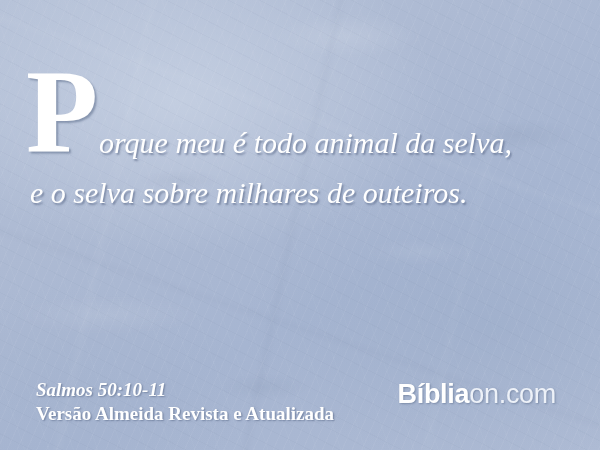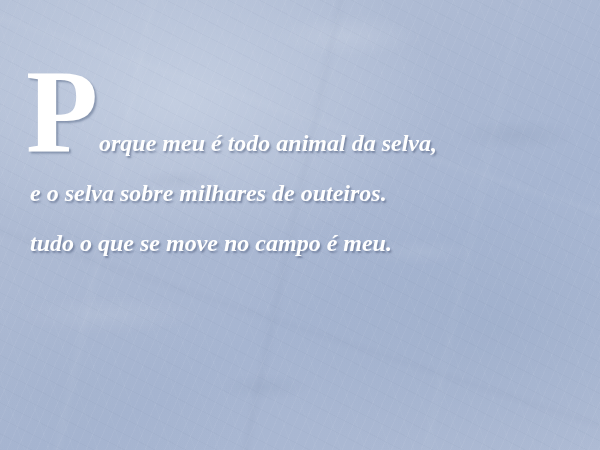--- a/index.html
+++ b/index.html
@@ -86,22 +86,22 @@
   #verse-lines {
     position: absolute;
     left: 0;
     top: 118px;
     width: 600px;
   }
 
   .verse-line {
     font-family: "Liberation Serif", "DejaVu Serif", serif;
     font-style: italic;
-    font-weight: 700;
-    font-size: 24px;
+    font-weight: 400;
+    font-size: 30px;
     line-height: 50px;
     color: #ffffff;
     text-shadow: 1.5px 1.5px 2px rgba(74,90,122,0.55);
     white-space: nowrap;
     padding-left: 30px;
   }
   .verse-line.first {
     padding-left: 99px;
   }
 
@@ -173,19 +173,30 @@
   <div id="texture-b"></div>
   <div id="texture-c"></div>
 
   <div id="verse">
 
     <div id="dropcap">P</div>
 
     <div id="verse-lines">
       <div class="verse-line first">orque meu é todo animal da selva,</div>
       <div class="verse-line">e o selva sobre milhares de outeiros.</div>
-      <div class="verse-line">tudo o que se move no campo é meu.</div>
     </div>
 
   </div>
 
+  <div id="footer">
+
+    <div id="reference-block">
+      <div id="reference">Salmos 50:10-11</div>
+      <div id="version">Versão Almeida Revista e Atualizada</div>
+    </div>
+
+    <div id="logo">
+      <span id="logo-biblia">Bíblia</span><span id="logo-oncom">on.com</span>
+    </div>
+
+  </div>
 
 </div>
 
 </body></html>

